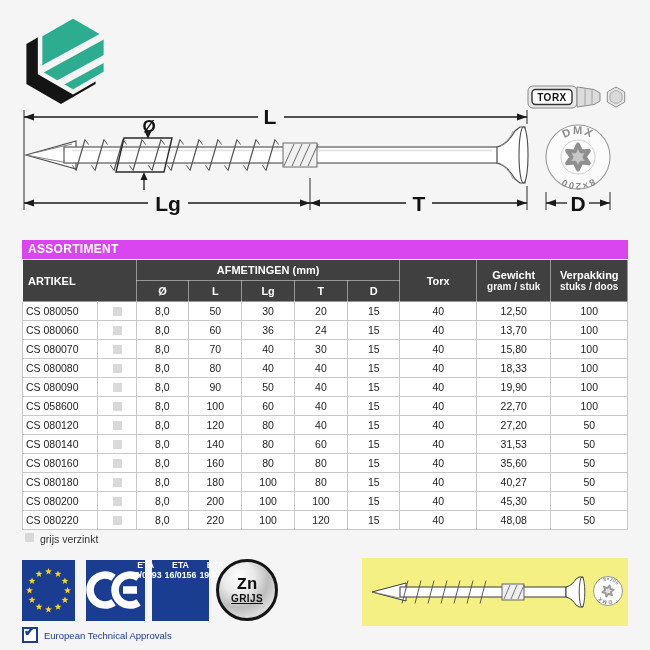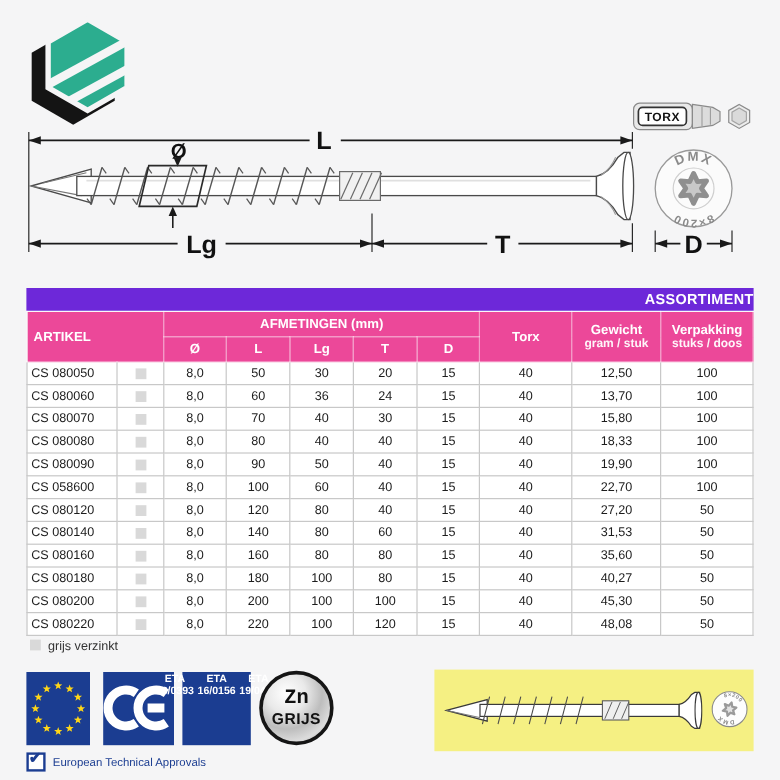--- a/index.html
+++ b/index.html
@@ -7,27 +7,27 @@
     width:650px;height:650px;position:relative;overflow:hidden;
     background:#f5f5f6;
     font-family:"Liberation Sans", sans-serif;
     -webkit-font-smoothing:antialiased;
   }
   .abs{position:absolute;}
 
   
   #assort-title{
     left:22px;top:240px;width:606px;height:19px;
-    background:#6d28d9;color:#fff;font-size:12px;font-weight:bold;
-    line-height:19px;padding-left:6px;box-sizing:border-box;letter-spacing:.3px;text-align:right;
+    background:#d946ef;color:#fff;font-size:12px;font-weight:bold;
+    line-height:19px;padding-left:6px;box-sizing:border-box;letter-spacing:.3px;
   }
   #assort-table{left:22px;top:259px;}
   table{border-collapse:collapse;table-layout:fixed;width:606px;}
   thead th{
-    background:#ec4899;color:#fff;border:1px solid rgba(255,255,255,.45);
+    background:#404040;color:#fff;border:1px solid rgba(255,255,255,.45);
     font-size:11px;font-weight:bold;padding:0;height:20px;vertical-align:middle;
   }
   thead th.h-artikel{text-align:left;padding-left:5px;}
   .sub-note{font-size:10px;font-weight:bold;opacity:.95;margin-top:0;}
   tbody td{
     background:#fff;border:1px solid #c8c8c8;height:18px;padding:0;
     font-size:10.5px;color:#1d1d1d;text-align:center;vertical-align:middle;
   }
   tbody td.c-artikel{text-align:left;padding-left:3px;}
   .swatch{width:9px;height:9px;background:#d9d9d9;margin:0 auto;}
@@ -45,21 +45,21 @@
     display:flex;flex-direction:row;justify-content:center;gap:3px;
     font-size:8.8px;font-weight:bold;text-align:center;
   }
   #zn-badge{
     left:216px;top:559px;width:56px;height:56px;border-radius:50%;
     border:3px solid #151515;box-sizing:content-box;
     background:radial-gradient(circle at 35% 28%, #ffffff 0%, #e9e9e9 30%, #bdbdbd 55%, #dcdcdc 75%, #9c9c9c 100%);
     display:flex;flex-direction:column;align-items:center;justify-content:center;color:#111;
   }
   #zn-badge .zn-main{font-size:17px;font-weight:bold;line-height:16px;font-family:Liberation Mono, monospace;}
-  #zn-badge .zn-sub{font-size:13px;font-weight:bold;letter-spacing:.4px;}
+  #zn-badge .zn-sub{font-size:10px;font-weight:bold;letter-spacing:.4px;text-decoration:underline;}
   #approvals{left:22px;top:627px;display:flex;align-items:center;gap:6px;}
   #approvals .cbx{
     width:12px;height:12px;background:#fff;border:2px solid #1b3d91;position:relative;
   }
   #approvals .cbx span{position:absolute;left:0px;top:-5px;font-size:13px;color:#1b3d91;font-weight:bold;}
   #approvals .cap{font-size:9.5px;font-weight:normal;color:#1b3d91;}
 
   #banner{left:362px;top:558px;width:266px;height:68px;background:#f5f083;}
 
   svg text{font-family:"Liberation Sans", sans-serif;}

